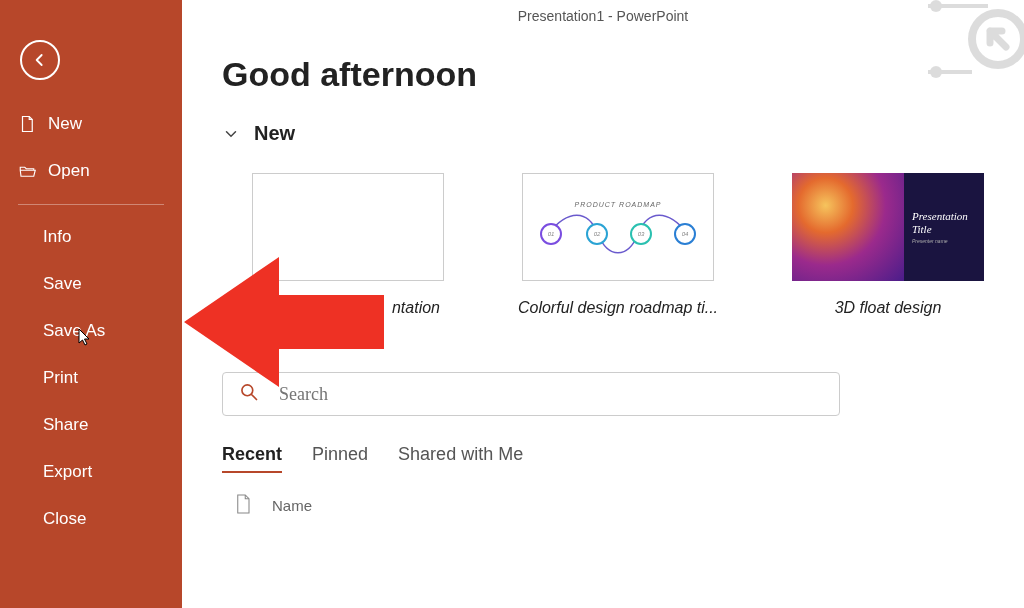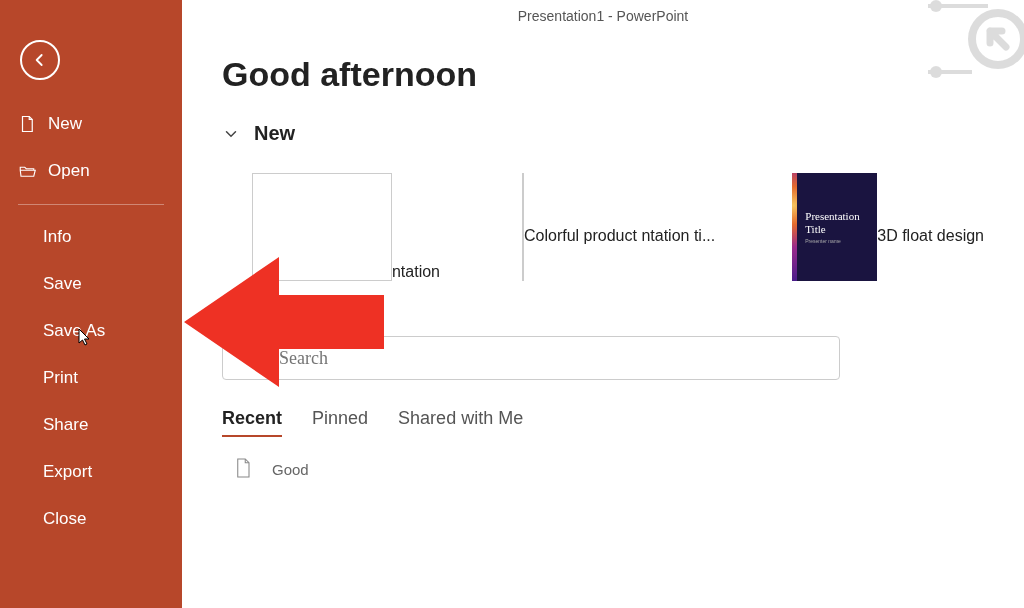--- a/index.html
+++ b/index.html
@@ -20,21 +20,21 @@
 
   
   .main { flex: 1; background: #fff; position: relative; padding: 0 40px; }
   .titlebar { position: absolute; top: 8px; left: 0; right: 0; text-align: center; font-size: 14px; color: #555; }
   .greeting { font-size: 34px; font-weight: 700; color: #222; margin-top: 55px; }
   .section-toggle { display: flex; align-items: center; gap: 14px; margin-top: 28px; cursor: pointer; }
   .section-toggle .chev { display:flex; }
   .section-toggle .label { font-size: 20px; font-weight: 600; color: #222; }
 
   .templates { display: flex; gap: 78px; margin-top: 28px; }
-  .tmpl { width: 192px; display: flex; flex-direction: row; align-items: center; cursor: pointer; }
+  .tmpl { width: 192px; display: flex; flex-direction: column; align-items: center; cursor: pointer; font-style: italic; }
   .thumb { width: 192px; height: 108px; border: 1px solid #ccc; background: #fff; position: relative; overflow: hidden; }
   .thumb.blank { }
   .thumb.roadmap { display:flex; flex-direction:column; align-items:center; justify-content:center; }
   .rm-title { font-size: 7px; letter-spacing: 1px; color: #666; margin-bottom: 6px; }
   .rm-flow { width: 160px; height: 40px; position: relative; }
   .rm-circle { position:absolute; width:22px; height:22px; border:2px solid; border-radius:50%; background:#fff; display:flex; align-items:center; justify-content:center; font-size:6px; color:#888; top:9px; }
   .thumb.floatdesign { display:flex; border:none; }
   .fd-left { flex:1; background: radial-gradient(circle at 30% 30%, #f6c45d 0%, #e46a2e 25%, #9b2a8c 55%, #4a1d8a 100%); }
   .fd-right { width: 80px; background:#1a1440; display:flex; flex-direction:column; justify-content:center; padding-left:8px; }
   .fd-right .t1 { font-family: Georgia, 'Times New Roman', serif; color:#fff; font-size:11px; line-height:1.15; }
@@ -148,21 +148,21 @@
           <div class="rm-flow">
             <svg width="160" height="40" viewBox="0 0 160 40" style="position:absolute;left:0;top:0;">
               <path d="M10 20 C 30 -5, 50 -5, 60 20 S 90 45, 100 20 S 130 -5, 150 20" stroke="#6a5acd" stroke-width="1.4" fill="none"></path>
             </svg>
             <div class="rm-circle" style="left:2px;  border-color:#7a4de0;">01</div>
             <div class="rm-circle" style="left:48px; border-color:#2aa3d4;">02</div>
             <div class="rm-circle" style="left:92px; border-color:#2ac0b0;">03</div>
             <div class="rm-circle" style="left:136px;border-color:#2a7fd4;">04</div>
           </div>
         </div>
-        <div class="tmpl-label">Colorful product ntation ti...</div>
+        <div class="tmpl-label">Colorful design roadmap ti...</div>
       </div>
 
       <div class="tmpl">
         <div class="thumb floatdesign">
           <div class="fd-left"></div>
           <div class="fd-right">
             <div class="t1">Presentation Title</div>
             <div class="t2">Presenter name</div>
           </div>
         </div>
@@ -186,21 +186,21 @@
       <div class="tab"><span>Shared with Me</span></div>
     </div>
 
     <div class="list-head">
       <span class="ficon">
         <svg viewBox="0 0 24 28">
             <path d="M5 2h10l5 5v19H5z" fill="none" stroke="#888" stroke-width="1.4"></path>
             <path d="M15 2v5h5" fill="none" stroke="#888" stroke-width="1.4"></path>
           </svg>
       </span>
-      <span>Good</span>
+      <span>Name</span>
     </div>
 
   </div>
 
   <svg class="anno-arrow" viewBox="0 0 200 130">
     <polygon points="0,65 95,0 95,38 200,38 200,92 95,92 95,130" fill="#ee3124"></polygon>
   </svg>
 
   <svg class="cursor" viewBox="0 0 14 20" style="left:78px; top:328px;">
     <path d="M1 1l0 14 3.5-3 2.5 5 2-1-2.5-5H11z" fill="#fff" stroke="#000" stroke-width="1"></path>

